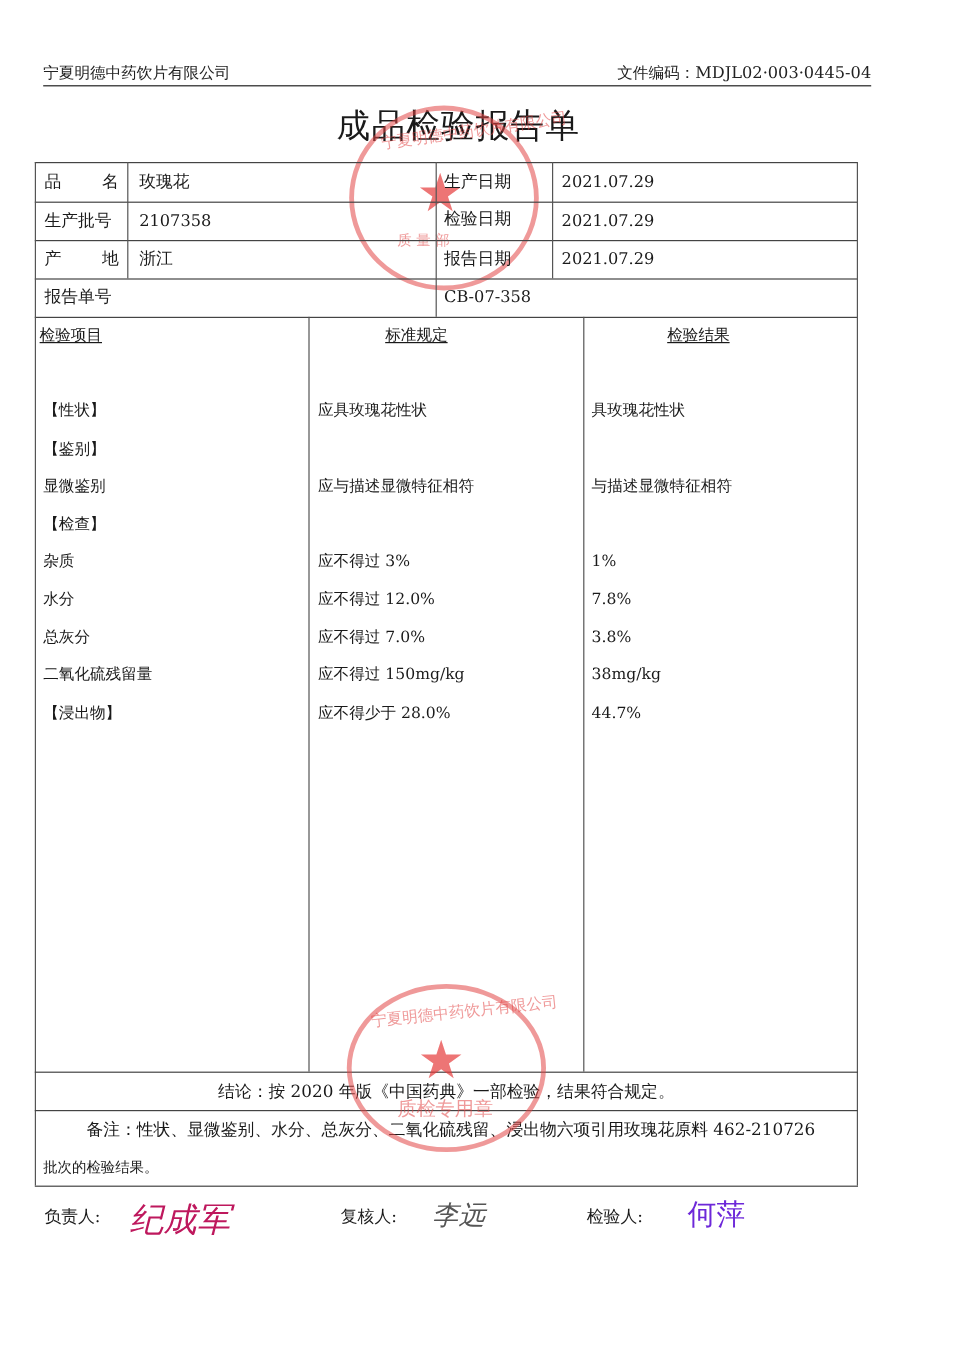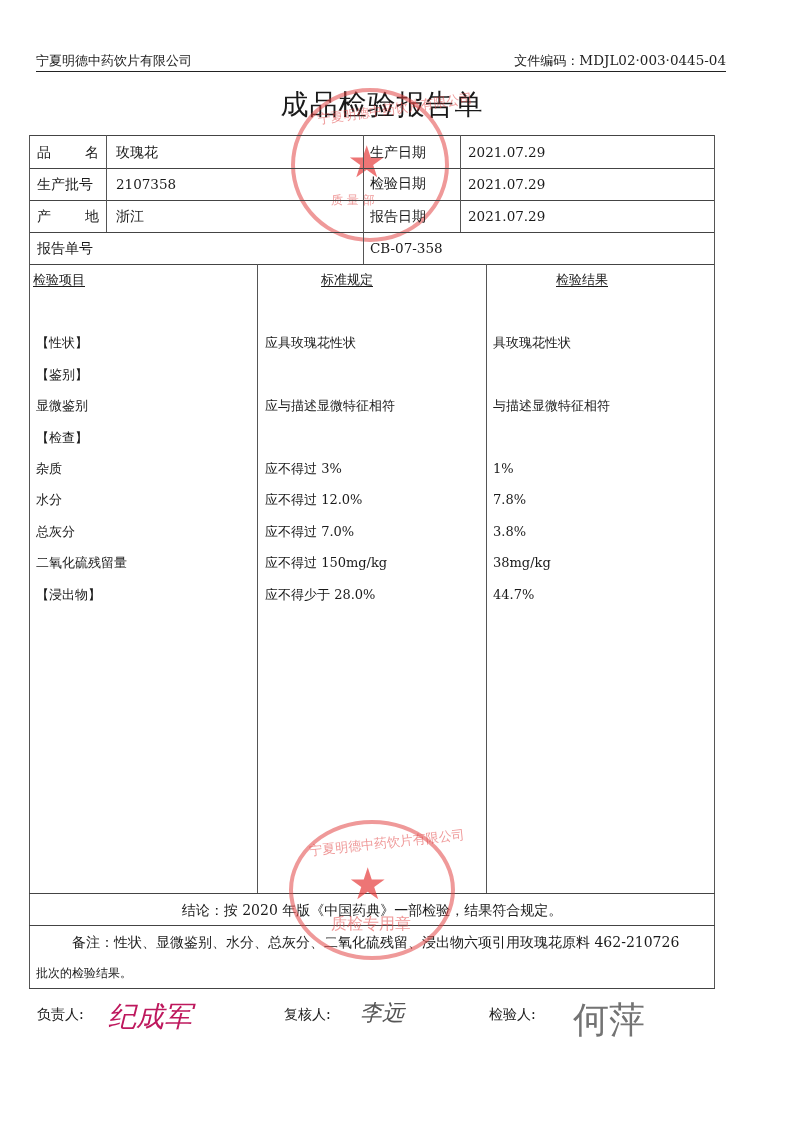--- a/index.html
+++ b/index.html
@@ -125,13 +125,13 @@
   <div class="star" style="left:55px; top:38px;">★</div>
   <div class="txt" style="left:16px; top:10px; font-size:13px; transform:rotate(-6deg);">宁夏明德中药饮片有限公司</div>
   <div class="txt" style="left:38px; top:90px; font-size:16px;">质检专用章</div>
 </div>
 
 <div class="cell" style="left:37px; top:1006px; font-size:14px;">负责人:</div>
 <div class="sig" style="left:108px; top:998px; font-size:28px; color:#be185d;">纪成军</div>
 <div class="cell" style="left:284px; top:1006px; font-size:14px;">复核人:</div>
 <div class="sig" style="left:360px; top:998px; font-size:22px; color:#555;">李远</div>
 <div class="cell" style="left:489px; top:1006px; font-size:14px;">检验人:</div>
-<div class="sig" style="left:573px; top:996px; font-size:36px; color:#737373; font-style:normal;">何萍</div>
+<div class="sig" style="left:573px; top:996px; font-size:24px; color:#6d28d9; font-style:normal;">何萍</div>
 
 </body></html>

